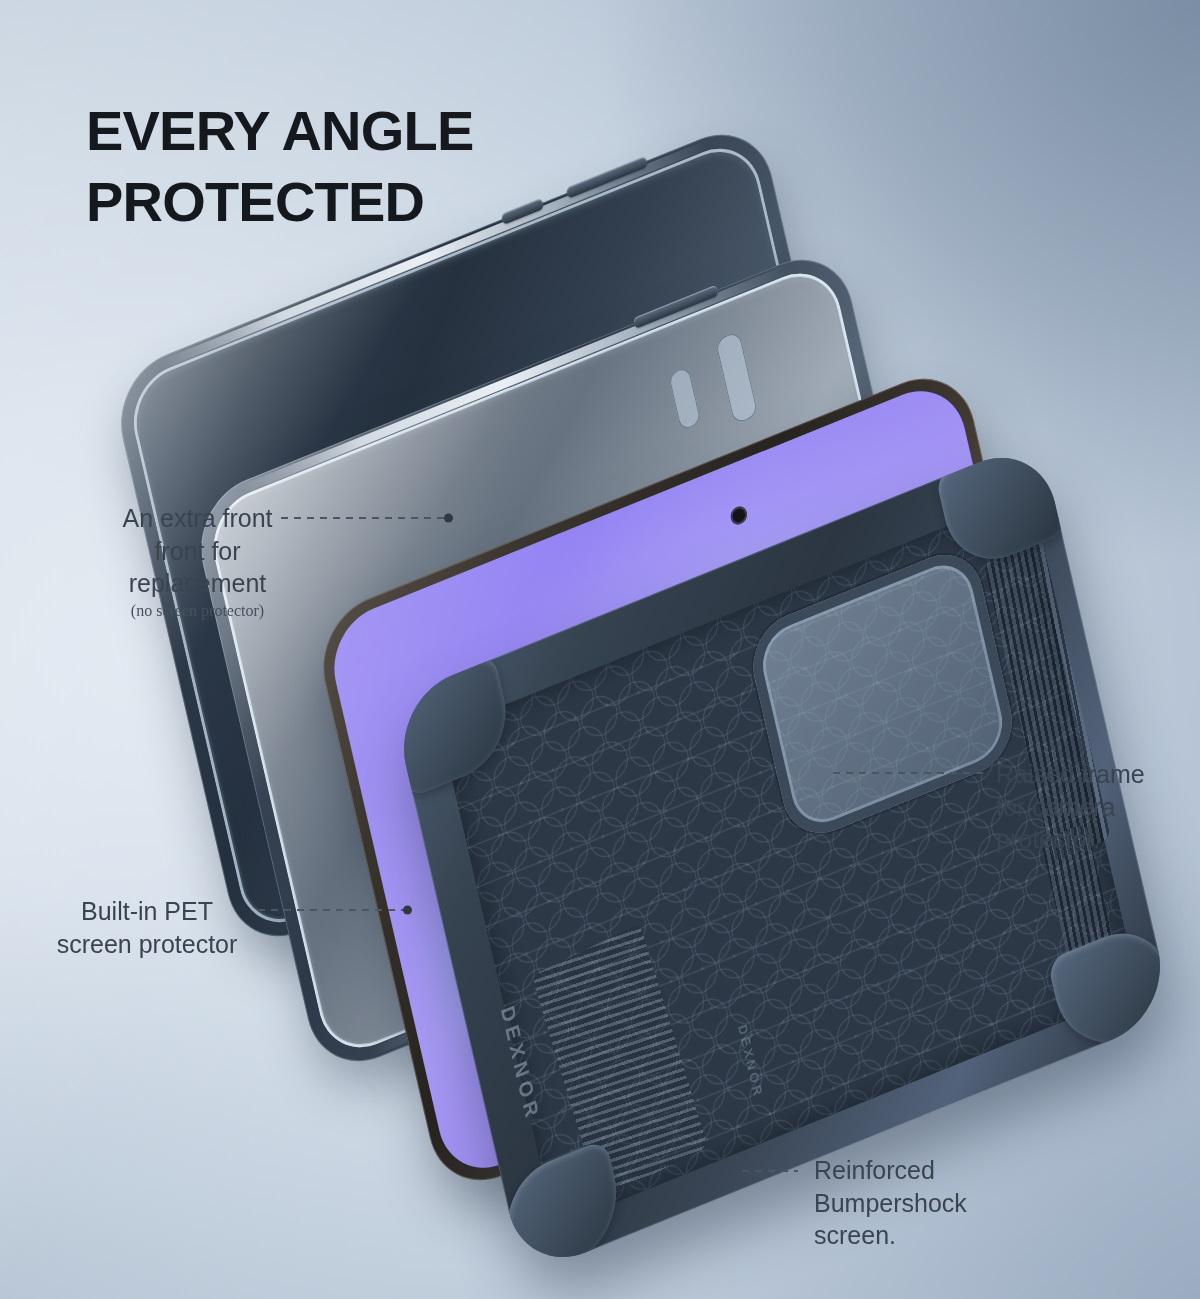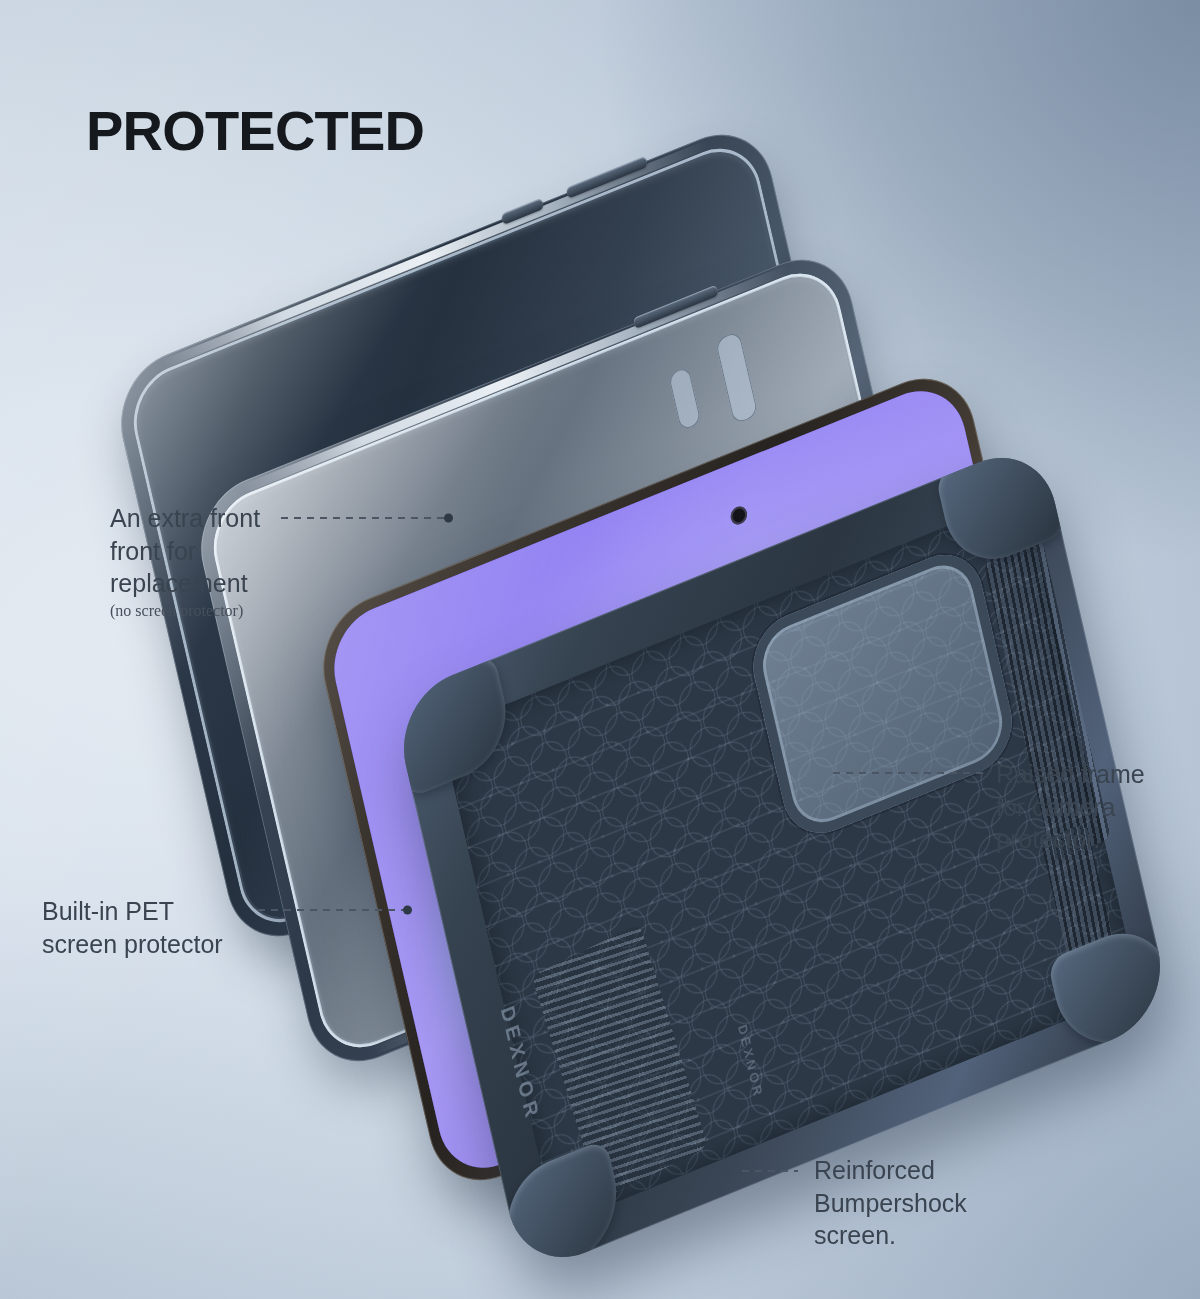--- a/index.html
+++ b/index.html
@@ -251,21 +251,21 @@
 
   
   .callout{
     position:absolute; z-index:70;
     color:#3a4450;
     font-size:25px;
     line-height:1.30;
     white-space:nowrap;
   }
   .callout .sub{ font-size:16px; display:block; line-height:1.35; color:#46505c;font-family:Liberation Serif, serif; }
-  .callout.right-al{ text-align:left; }
+  .callout.right-al{ text-align:center; }
   .callout.left-al{ text-align:left; }
 
   .lead{
     position:absolute; z-index:69;
     height:2px;
     background-image:linear-gradient(90deg,#4b5563 0 7px, transparent 7px 13px);
     background-size:13px 2px;
     background-repeat:repeat-x;
   }
   .lead .dot{
@@ -286,20 +286,21 @@
 </style>
 </head>
 <body>
 
 <div id="bg">
   <div class="bg-base"></div>
   <div class="bg-vign"></div>
 </div>
 
 <div id="heading">
+  <span class="hl">EVERY ANGLE</span>
   <span class="hl">PROTECTED</span>
 </div>
 
 <div id="stage">
 
   <div class="layer" id="frame-top">
     <div class="frame" style="width:700px;height:585px;position:relative;">
       <div class="frame-inner"></div>
       <div class="sheen"></div>
       <div class="sheen bot"></div>

